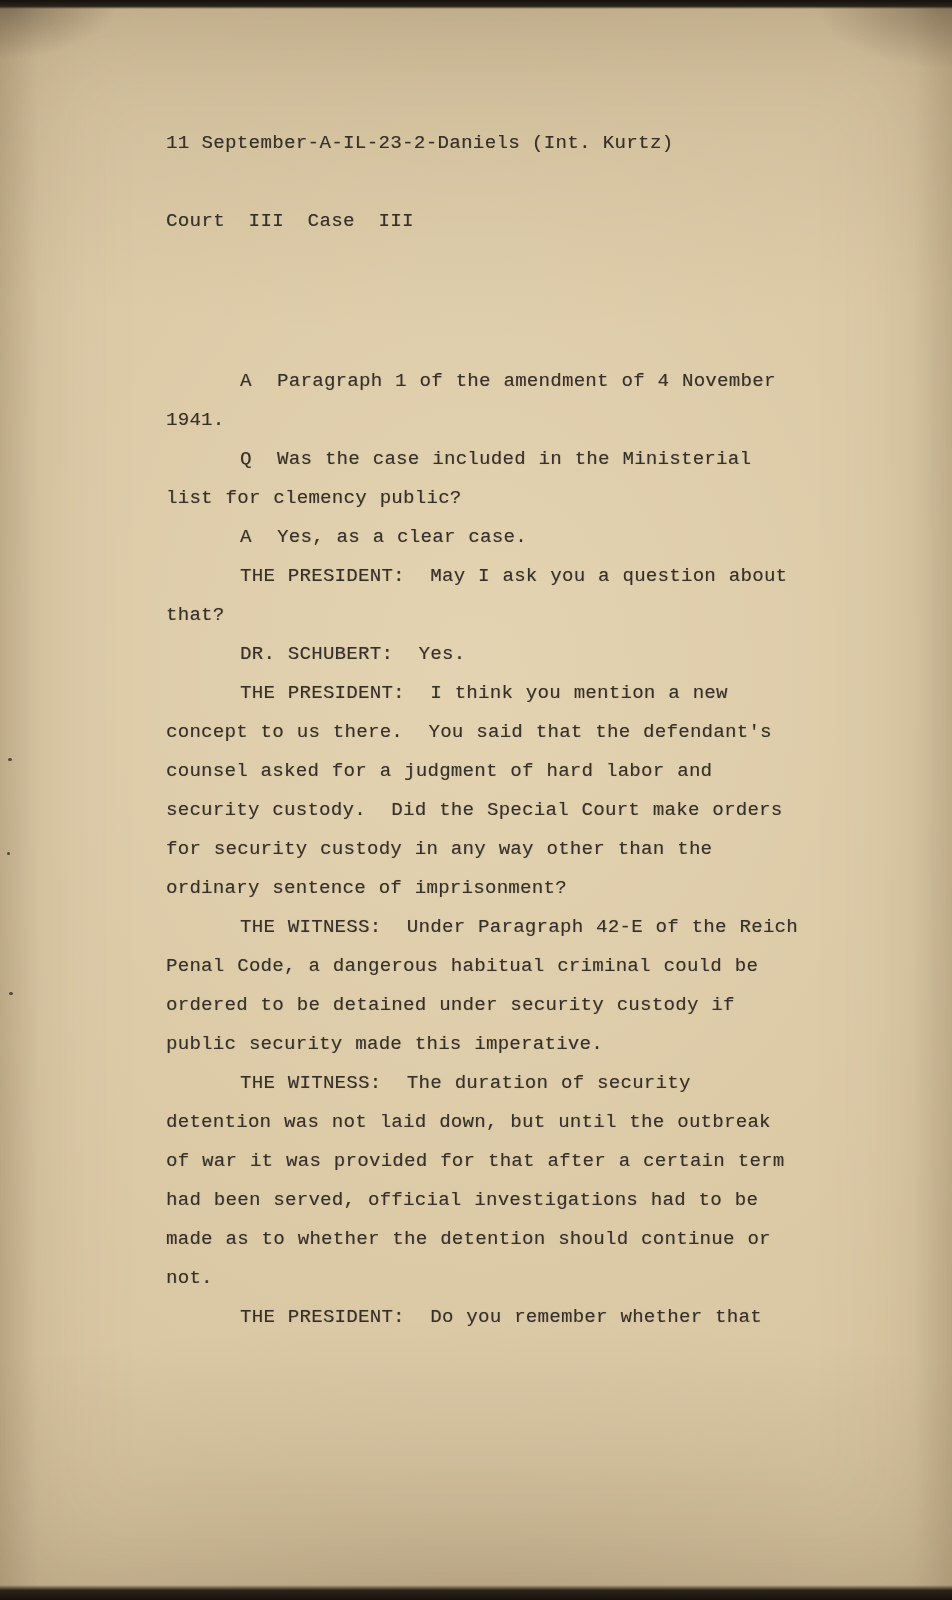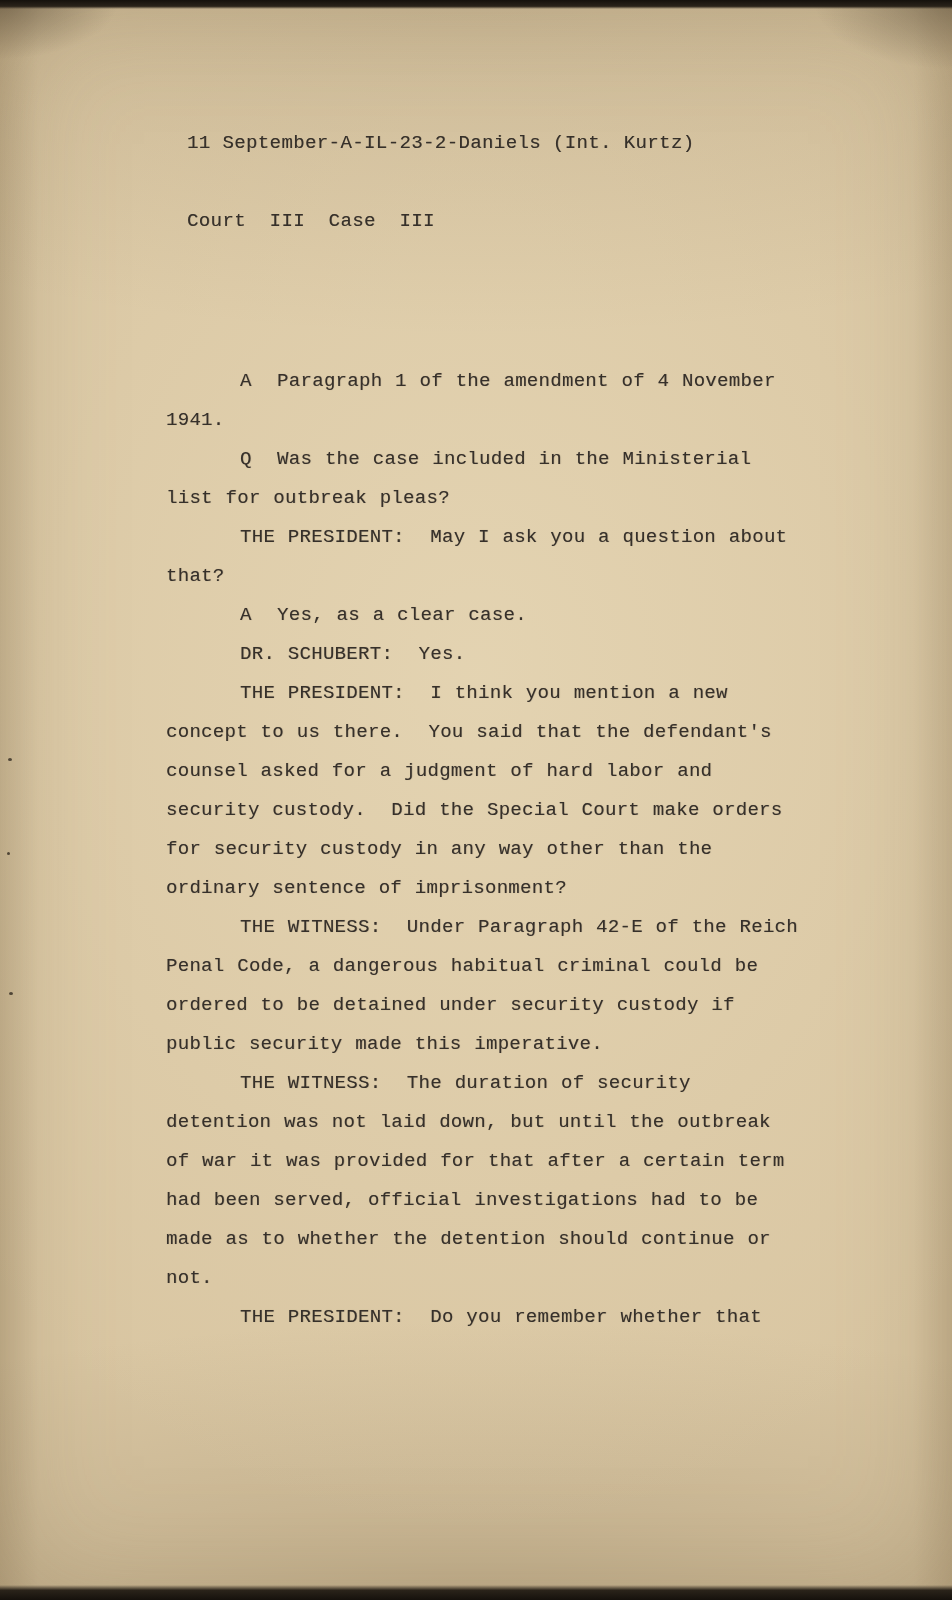--- a/index.html
+++ b/index.html
@@ -56,21 +56,20 @@
     width: 952px;
     padding: 78px 147px 0 166px;
     color: var(--ink);
   }
   .doc-header {
     font-size: 19px;
     line-height: 26px;
     letter-spacing: 0.4px;
     white-space: pre-wrap;
     text-shadow: 0.4px 0.4px 0.6px rgba(54,48,42,0.45);
-    margin-left: 21px;
   }
   .doc-body {
     margin-top: 76px;
     font-size: 19px;
     line-height: 39px;
     letter-spacing: 0.3px;
     text-shadow: 0.4px 0.4px 0.7px rgba(54,48,42,0.4);
   }
   .doc-body p {
     text-indent: 74px;
@@ -94,23 +93,23 @@
   <div class="corner-shadow-tr"></div>
 
   <div class="content">
     <div class="doc-header">
       <div>11 September-A-IL-23-2-Daniels (Int. Kurtz)</div>
       <div>Court  III  Case  III</div>
     </div>
 
     <div class="doc-body">
         <p>A  Paragraph 1 of the amendment of 4 November 1941.</p>
-        <p>Q  Was the case included in the Ministerial list for outbreak pleas?</p>
+        <p>Q  Was the case included in the Ministerial list for clemency public?</p>
+        <p>A  Yes, as a clear case.</p>
         <p>THE PRESIDENT:  May I ask you a question about that?</p>
-        <p>A  Yes, as a clear case.</p>
         <p>DR. SCHUBERT:  Yes.</p>
         <p>THE PRESIDENT:  I think you mention a new concept to us there.  You said that the defendant's counsel asked for a judgment of hard labor and security custody.  Did the Special Court make orders for security custody in any way other than the ordinary sentence of imprisonment?</p>
         <p>THE WITNESS:  Under Paragraph 42-E of the Reich Penal Code, a dangerous habitual criminal could be ordered to be detained under security custody if public security made this imperative.</p>
         <p>THE WITNESS:  The duration of security detention was not laid down, but until the outbreak of war it was provided for that after a certain term had been served, official investigations had to be made as to whether the detention should continue or not.</p>
         <p>THE PRESIDENT:  Do you remember whether that</p>
       </div>
 
   </div>
 
   <span class="speck speck-1"></span>

